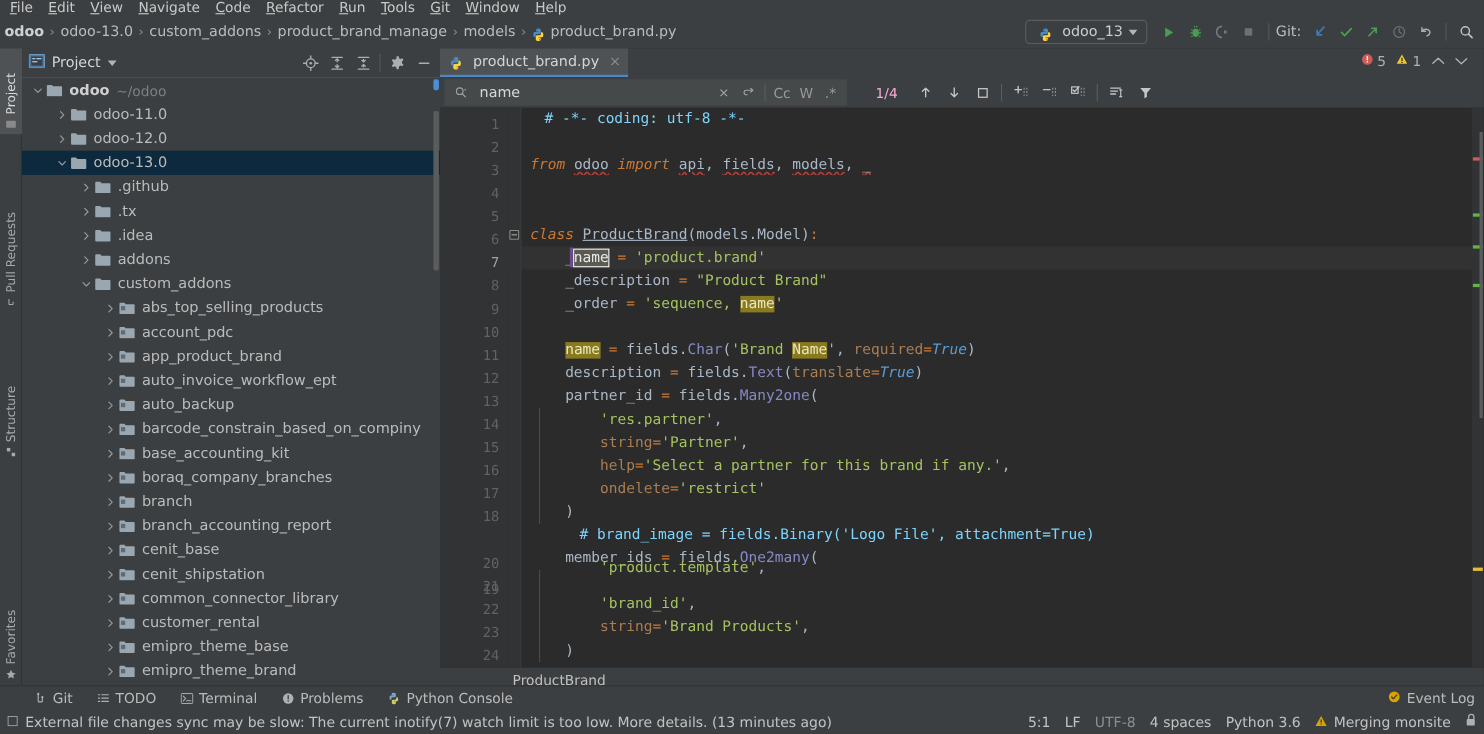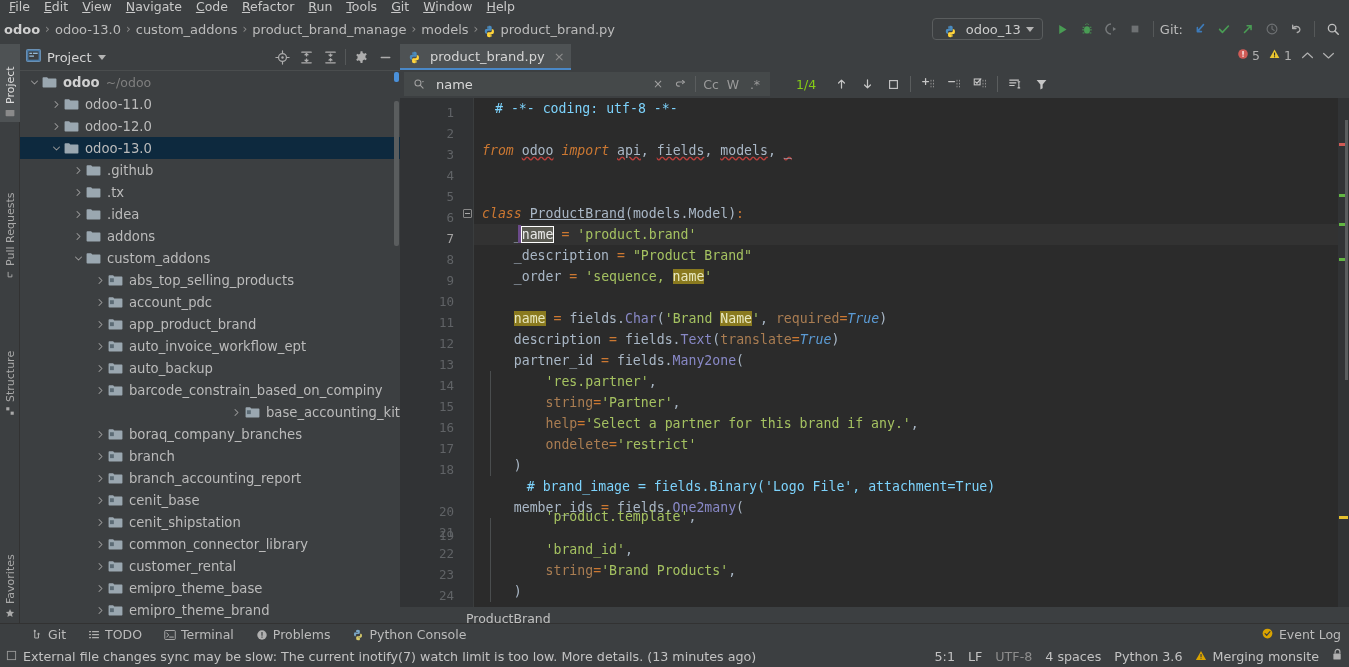--- a/index.html
+++ b/index.html
@@ -76,21 +76,21 @@
         gap:5px;position:relative;border-bottom:2px solid #4a88c7;}
   .etab .nm{font-size:13px;color:#d4d4d4;}
   .etab .x{color:#8d8d8d;font-size:13px;margin-left:4px;}
 
   .findbar{height:28px;background:#3c3f41;display:flex;align-items:center;position:relative;}
   .findfield{display:flex;align-items:center;height:24px;background:#45494a;margin-left:4px;
              width:366px;padding:0 4px;gap:0;}
   .fquery{font-size:13px;color:#d8d8d8;margin-left:6px;flex:1;}
   .ficon{width:22px;height:22px;display:flex;align-items:center;justify-content:center;color:#a0a0a0;font-size:12px;}
   .fopt{font-size:12.5px;color:#9a9a9a;width:22px;text-align:center;}
-  .fcount{font-size:12.5px;color:#84cc16;margin:0 12px 0 26px;}
+  .fcount{font-size:12.5px;color:#f9a8d4;margin:0 12px 0 26px;}
   .fdiv{width:1px;height:16px;background:#5a5d5e;margin:0 4px;}
 
   .codewrap{position:absolute;left:0;top:54px;width:949px;height:509px;background:#2b2b2b;overflow:hidden;}
   .gutter{position:absolute;left:0;top:0;width:62px;height:509px;background:#313335;}
   .fold{position:absolute;left:62px;top:0;width:12px;height:509px;background:#313335;
         border-right:1px solid #3a3d3e;}
   .code{position:absolute;left:74px;top:0;right:0;height:509px;
         font-family:"DejaVu Sans Mono","Liberation Mono",monospace;font-size:13.2px;}
 
   .ln{position:absolute;right:8px;width:54px;text-align:right;color:#606366;font-size:12.5px;
@@ -501,21 +501,21 @@
             <svg width="9" height="9" viewBox="0 0 12 12">
               <path d="M4 2l4 4-4 4" stroke="#9a9a9a" stroke-width="1.4" fill="none" stroke-linecap="round" stroke-linejoin="round"></path>
             </svg>
           </span>
           <span class="folder"><svg width="15" height="12" viewBox="0 0 16 13">
               <path d="M0.5 2.2c0-.5.4-.9.9-.9h4l1.3 1.4h8c.5 0 .8.4.8.9v8c0 .5-.3.9-.8.9H1.4c-.5 0-.9-.4-.9-.9z" fill="#9aa7b0"></path>
               <rect x="2" y="4.6" width="4.2" height="4.2" fill="#5c6b75"></rect>
             </svg></span>
           <span class="label">barcode_constrain_based_on_compiny</span>
         </div>
-        <div class="row" style="padding-left: 72px; justify-content: flex-end;">
+        <div class="row" style="padding-left: 72px;">
           <span class="arrow">
             <svg width="9" height="9" viewBox="0 0 12 12">
               <path d="M4 2l4 4-4 4" stroke="#9a9a9a" stroke-width="1.4" fill="none" stroke-linecap="round" stroke-linejoin="round"></path>
             </svg>
           </span>
           <span class="folder"><svg width="15" height="12" viewBox="0 0 16 13">
               <path d="M0.5 2.2c0-.5.4-.9.9-.9h4l1.3 1.4h8c.5 0 .8.4.8.9v8c0 .5-.3.9-.8.9H1.4c-.5 0-.9-.4-.9-.9z" fill="#9aa7b0"></path>
               <rect x="2" y="4.6" width="4.2" height="4.2" fill="#5c6b75"></rect>
             </svg></span>
           <span class="label">base_accounting_kit</span>

